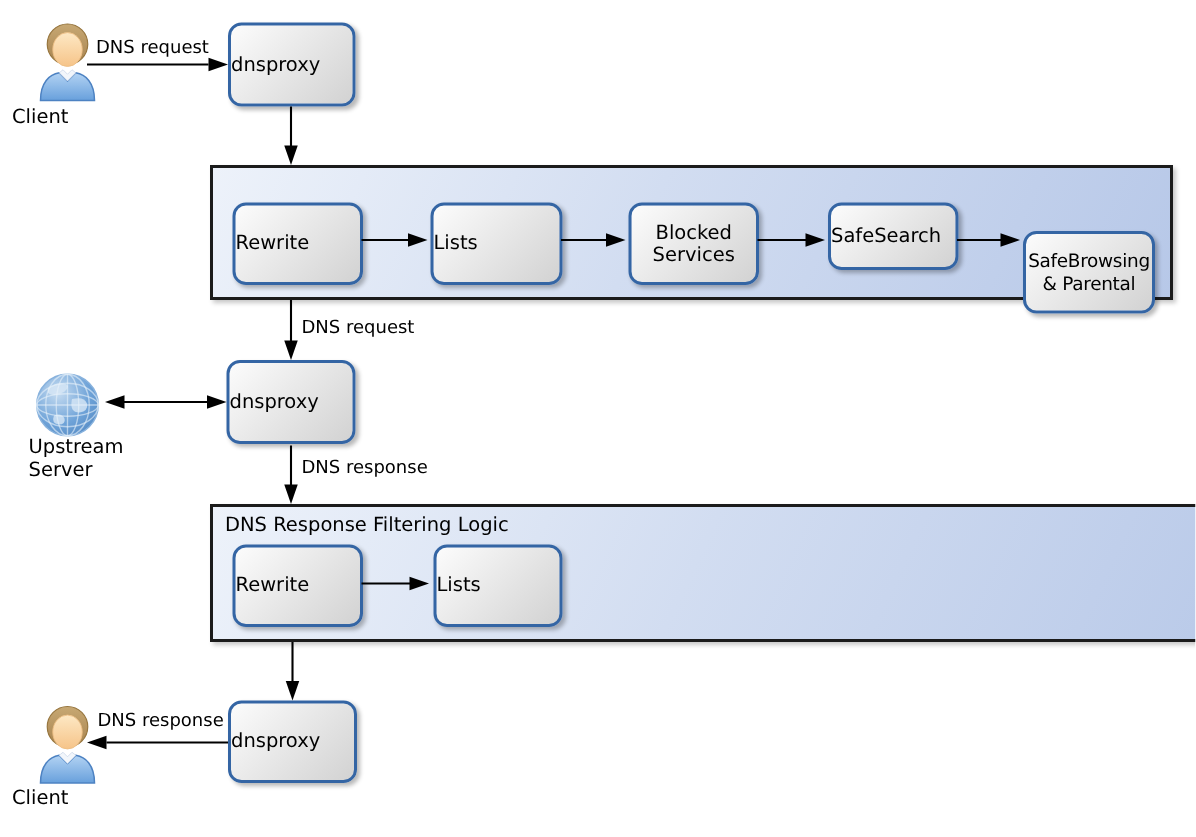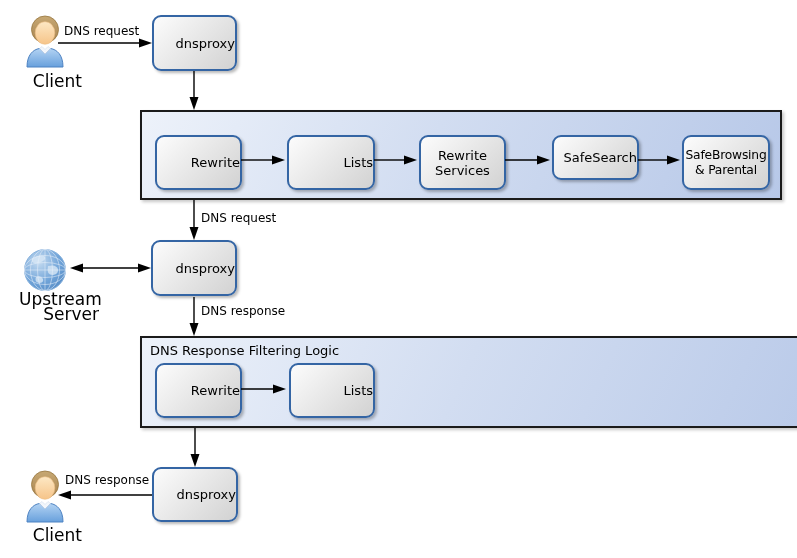--- a/index.html
+++ b/index.html
@@ -5,31 +5,31 @@
   html,body{margin:0;padding:0;background:#ffffff;}
   #canvas{position:relative;width:797px;height:558px;background:#ffffff;
           font-family:"DejaVu Sans","Liberation Sans",sans-serif;color:#000;overflow:hidden;}
   svg.edges{position:absolute;left:0;top:0;z-index:3;pointer-events:none;}
   .edge-line{stroke:#000;stroke-width:1.4;}
   .edge-head{fill:#000;stroke:none;}
   .node{position:absolute;box-sizing:border-box;z-index:2;
         border:2px solid #3465a4;border-radius:9px;
         background:linear-gradient(135deg,#fcfcfc 0%,#e9e9e9 45%,#d2d2d2 100%);
         box-shadow:2px 2px 3px rgba(0,0,0,.28);
-        display:flex;align-items:center;justify-content:flex-end;
+        display:flex;align-items:center;justify-content:flex-start;
         text-align:center;font-size:13px;line-height:15px;}
-  .node.tight{font-size:12.3px;letter-spacing:-0.2px;}
+  .node.tight{font-size:12.3px;letter-spacing:-0.2px;margin-top:19px;}
   .container{position:absolute;box-sizing:border-box;z-index:1;
         border:2px solid #1b1b1b;
         background:linear-gradient(115deg,#edf2fa 0%,#d2ddf1 45%,#b7c8e8 100%);
         box-shadow:2px 2px 3px rgba(0,0,0,.22);}
   .ctitle{position:absolute;left:8px;top:5px;font-size:13px;white-space:nowrap;}
   .elabel{position:absolute;z-index:4;font-size:12px;white-space:nowrap;}
   .elabel.multi{white-space:pre-line;text-align:center;line-height:14.5px;}
-  .nlabel{position:absolute;z-index:4;font-size:17px;text-align:right;}
+  .nlabel{position:absolute;z-index:4;font-size:13px;text-align:left;}
   .nlabel.multi{white-space:pre-line;line-height:14.5px;}
   .icon{position:absolute;z-index:2;}
 </style>
 </head>
 <body>
 
 <div id="canvas">
 
   <svg class="edges" width="797" height="558" viewBox="0 0 797 558">
     <g>
@@ -114,21 +114,21 @@
   </div>
 
   <div class="container" style="left:140px;top:110px;width:642px;height:90px;">
     <div class="node" style="left:13px;top:23px;width:87px;height:55px;">
       <span>Rewrite</span>
     </div>
     <div class="node" style="left:145px;top:23px;width:88px;height:55px;">
       <span>Lists</span>
     </div>
     <div class="node" style="left:277px;top:23px;width:87px;height:55px;">
-      <span>Rewrite Services</span>
+      <span>Blocked Services</span>
     </div>
     <div class="node" style="left:410px;top:23px;width:87px;height:45px;">
       <span>SafeSearch</span>
     </div>
     <div class="node tight" style="left:540px;top:23px;width:88px;height:55px;">
       <span>SafeBrowsing &amp; Parental</span>
     </div>
   </div>
 
   <div class="elabel" style="left:201px;top:211px;">DNS request</div>

